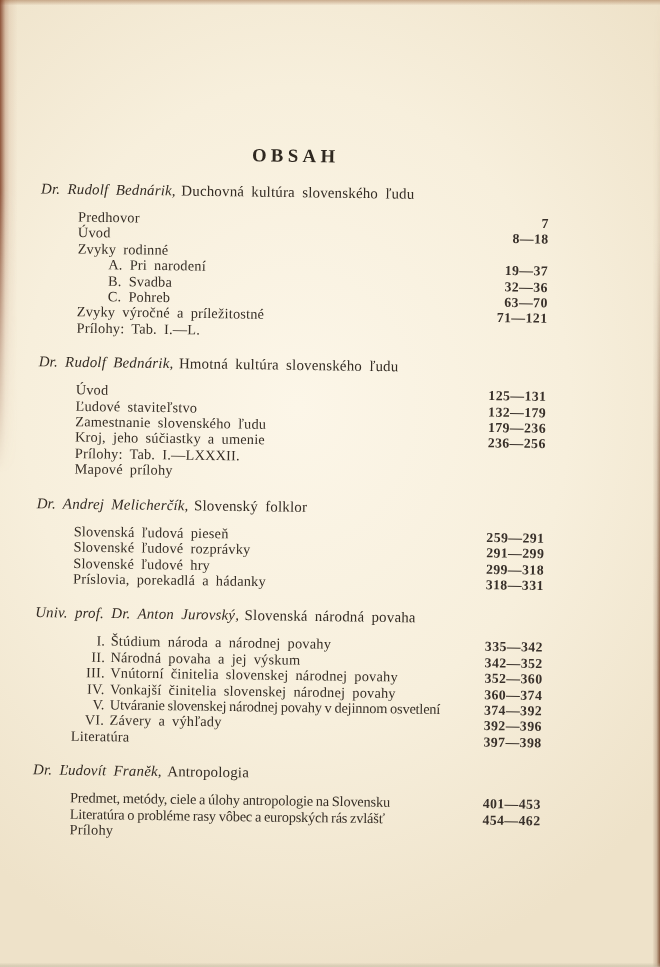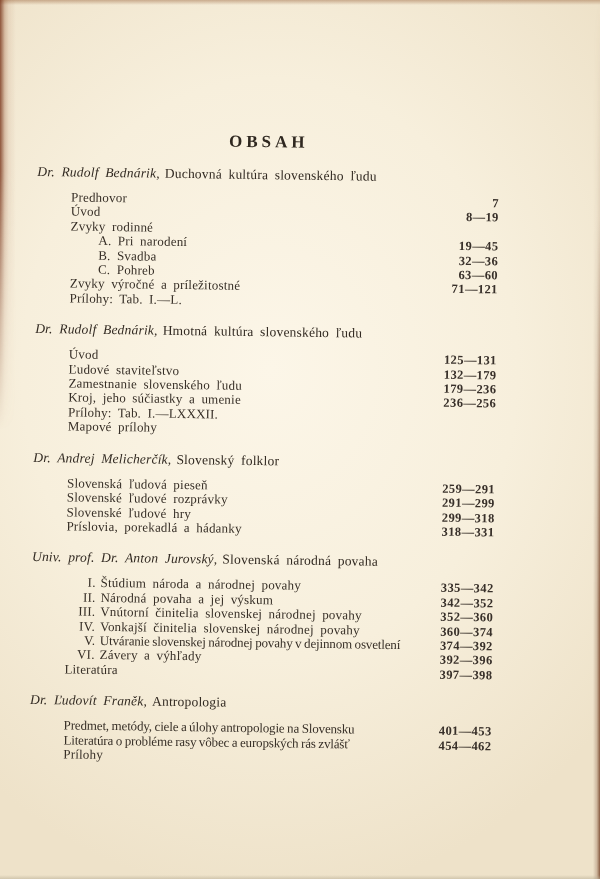--- a/index.html
+++ b/index.html
@@ -111,37 +111,37 @@
     <h1 class="title">OBSAH</h1>
     <div id="sections">
         <div class="section">
           <div class="sec-head"><span class="author">Dr. Rudolf Bednárik,</span><span class="work">Duchovná kultúra slovenského ľudu</span></div>
           <div class="row">
             <span class="label">Predhovor</span>
             <span class="pages">7</span>
           </div>
           <div class="row">
             <span class="label">Úvod</span>
-            <span class="pages">8—19</span>
+            <span class="pages">8—18</span>
           </div>
           <div class="row">
             <span class="label">Zvyky rodinné</span>
             <span class="pages"></span>
           </div>
           <div class="row indent1">
             <span class="label">A. Pri narodení</span>
-            <span class="pages">19—45</span>
+            <span class="pages">19—37</span>
           </div>
           <div class="row indent1">
             <span class="label">B. Svadba</span>
             <span class="pages">32—36</span>
           </div>
           <div class="row indent1">
             <span class="label">C. Pohreb</span>
-            <span class="pages">63—60</span>
+            <span class="pages">63—70</span>
           </div>
           <div class="row">
             <span class="label">Zvyky výročné a príležitostné</span>
             <span class="pages">71—121</span>
           </div>
           <div class="row">
             <span class="label">Prílohy: Tab. I.—L.</span>
             <span class="pages"></span>
           </div>
         </div>

